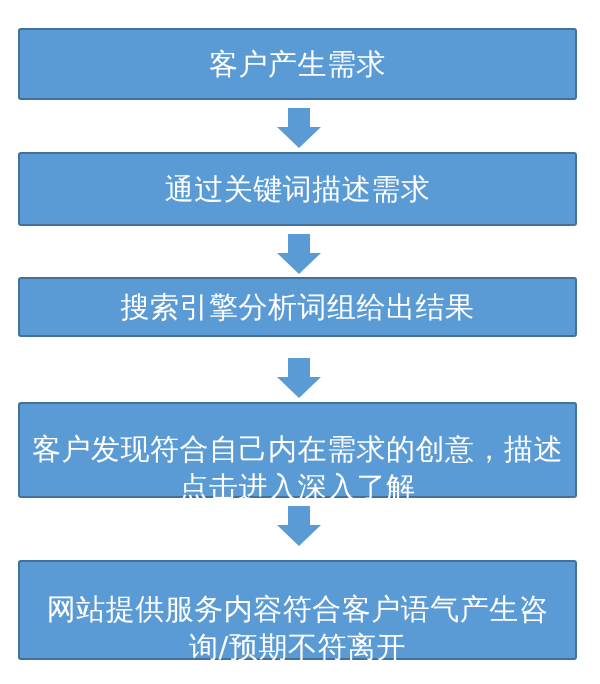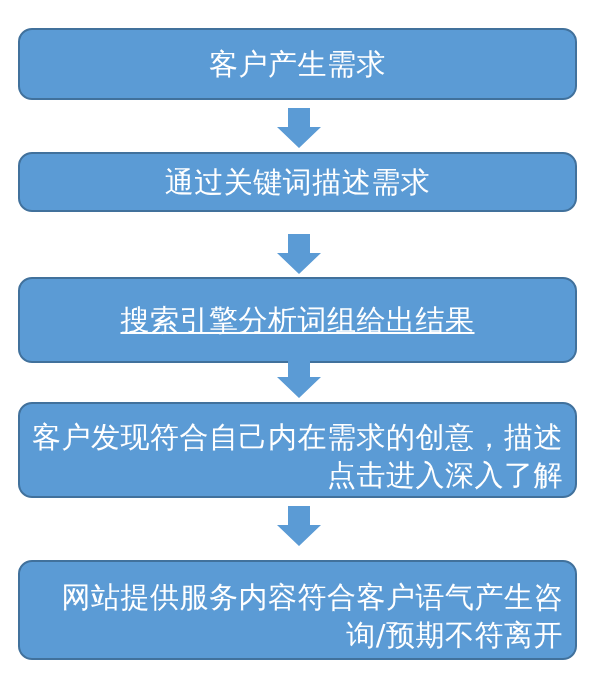--- a/index.html
+++ b/index.html
@@ -18,21 +18,21 @@
     width: 600px;
     height: 684px;
   }
   .node {
     position: absolute;
     left: 18px;
     width: 559px;
     box-sizing: border-box;
     background: #5B9BD5;
     border: 2px solid #41719C;
-    border-radius: 14px;
+    border-radius: 3px;
     display: flex;
     align-items: center;
     color: #ffffff;
   }
   .node .node-label {
     display: block;
     width: 100%;
     font-size: 29px;
     line-height: 38px;
     letter-spacing: 0.5px;
@@ -41,28 +41,29 @@
     white-space: pre-line;
   }
   .node.center .node-label {
     text-align: center;
     padding: 0 14px;
   }
   .node.left {
     align-items: flex-start;
   }
   .node.left .node-label {
-    text-align: right;
+    text-align: center;
     padding: 0 12px;
+    margin-top: 12px;
   }
 
   
   #node-0 { top: 28px;  height: 72px; }
-  #node-1 { top: 152px; height: 60px; }
-  #node-2 { top: 277px; height: 86px; text-decoration: underline; }
+  #node-1 { top: 152px; height: 74px; }
+  #node-2 { top: 277px; height: 60px; }
   #node-3 { top: 402px; height: 96px; padding-top: 14px; }
   #node-4 { top: 560px; height: 100px; padding-top: 16px; }
 
   .arrow {
     position: absolute;
     left: 277px;
     width: 44px;
     height: 40px;
   }
   .arrow svg {

